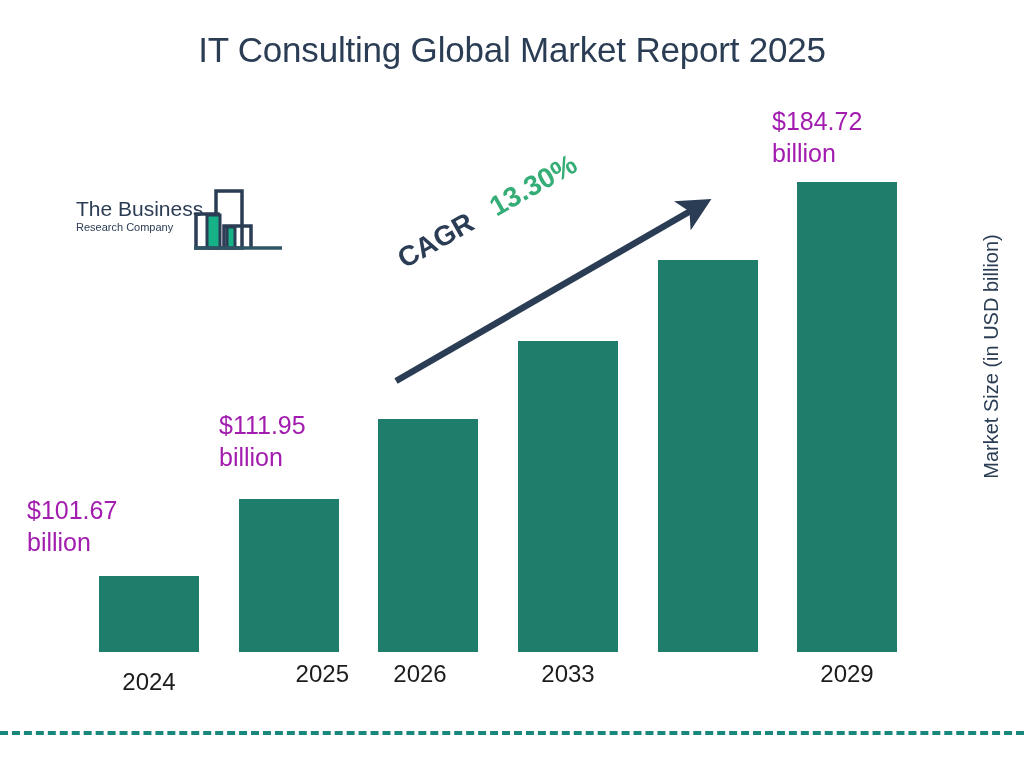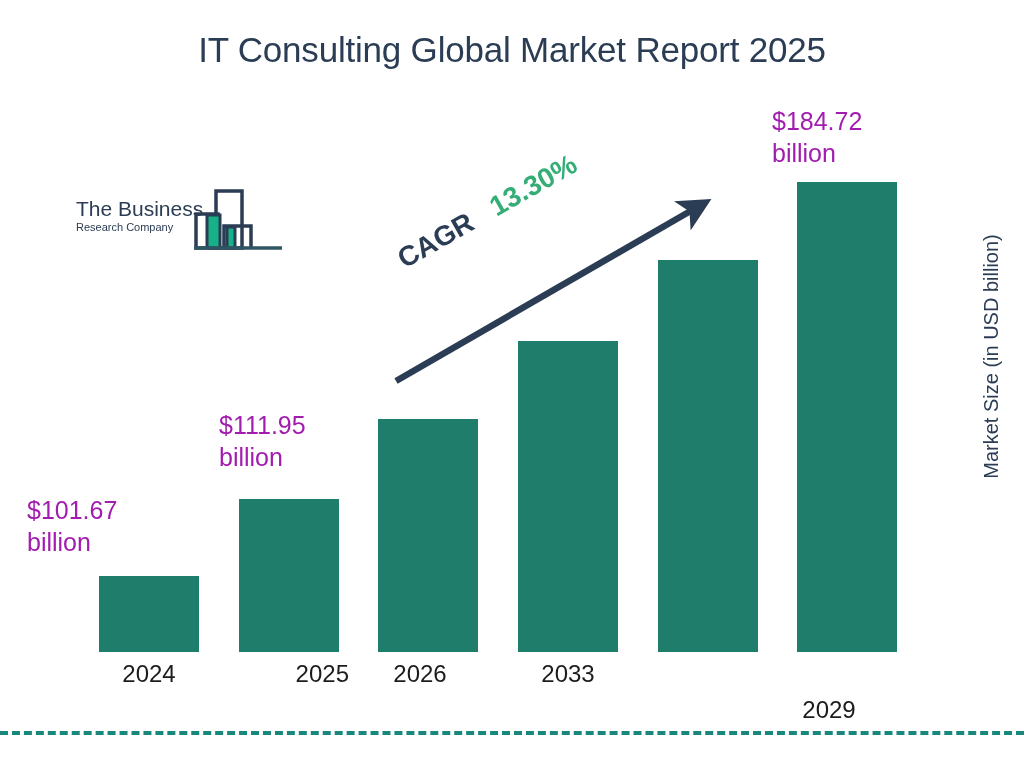--- a/index.html
+++ b/index.html
@@ -190,25 +190,25 @@
     <div class="val-label" style="left:219px; top:409px;">
       <div>$111.95</div>
       <div>billion</div>
     </div>
 
     <div class="val-label" style="left:772px; top:105px;">
       <div>$184.72</div>
       <div>billion</div>
     </div>
 
-    <div class="xtick" style="left:89px;">2024</div>
+    <div class="xtick" style="left:89px;margin-top:8px;">2024</div>
     <div class="xtick" style="left:229px;text-align:right;">2025</div>
     <div class="xtick" style="left:360px;">2026</div>
     <div class="xtick" style="left:508px;">2033</div>
-    <div class="xtick" style="left:769px;margin-top:36px;">2029</div>
+    <div class="xtick" style="left:787px;">2029</div>
 
     <svg id="arrow-svg" viewBox="0 0 1024 768">
       <defs>
         <marker id="arrowhead" markerWidth="5.2" markerHeight="5.2" refX="2.1" refY="2.6" orient="auto">
           <path d="M0,0 L5.2,2.6 L0,5.2 L1.3,2.6 Z" fill="#2b3d54"></path>
         </marker>
       </defs>
       <line x1="396" y1="381" x2="694" y2="209" stroke="#2b3d54" stroke-width="6.5" stroke-linecap="butt" marker-end="url(#arrowhead)"></line>
     </svg>
 

